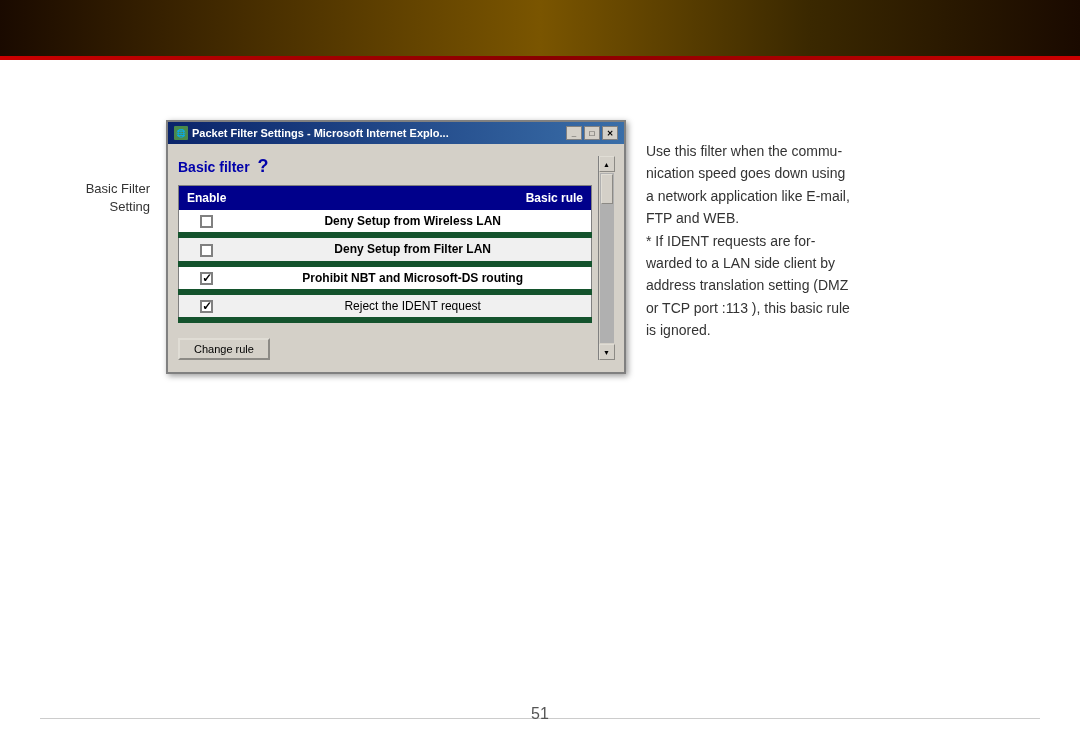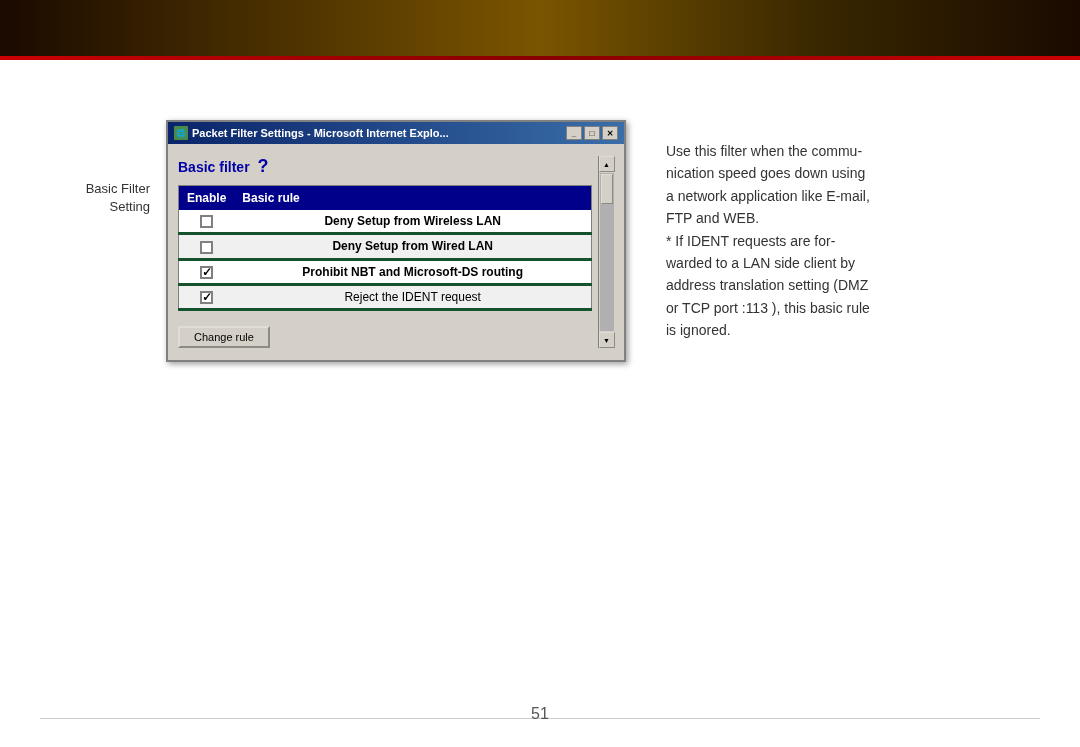--- a/index.html
+++ b/index.html
@@ -165,32 +165,32 @@
       border: 1px solid #808080;
       background: #ffffff;
     }
 
     .table-header-row th {
       background: #00008b;
       color: white;
       font-size: 12px;
       font-weight: bold;
       padding: 5px 8px;
-      text-align: left;
+      text-align: right;
     }
 
     .table-header-row th.enable-col {
       width: 50px;
     }
 
     .table-row td {
       padding: 4px 8px;
       font-size: 12px;
       color: #000;
-      border-bottom: 3px solid #14532d;
+      border-bottom: 6px solid #14532d;
       text-align: center;
     }
 
     .table-row:nth-child(even) {
       background: #f0f0f0;
     }
 
     .table-row:nth-child(odd) {
       background: #ffffff;
     }
@@ -273,21 +273,21 @@
       width: 12px;
       height: 30px;
       background: #d4d0c8;
       border: 1px outset #e0ddd5;
       margin: 1px auto;
     }
 
     
     .right-section {
       flex: 1;
-      padding-left: 40px;
+      padding-left: 20px;
       padding-top: 20px;
       font-size: 14px;
       color: #333;
       line-height: 1.6;
       max-width: 340px;
     }
 
     
     .page-number {
       position: absolute;
@@ -352,21 +352,21 @@
                 <th>Basic rule</th>
               </tr>
             </thead>
             <tbody id="filter-table-body">
             <tr class="table-row">
                   <td class="checkbox-cell"><span class="cb-unchecked"></span></td>
                   <td style="text-align: center; font-weight: bold;">Deny Setup from Wireless LAN</td>
                 </tr>
                 <tr class="table-row">
                   <td class="checkbox-cell"><span class="cb-unchecked"></span></td>
-                  <td style="text-align: center; font-weight: bold;">Deny Setup from Wired LAN</td>
+                  <td style="text-align: center; font-weight: bold;">Deny Setup from Filter LAN</td>
                 </tr>
                 <tr class="table-row">
                   <td class="checkbox-cell"><span class="cb-checked"></span></td>
                   <td style="text-align: center; font-weight: bold;">Prohibit NBT and Microsoft-DS routing</td>
                 </tr>
                 <tr class="table-row">
                   <td class="checkbox-cell"><span class="cb-checked"></span></td>
                   <td style="font-weight: normal;">Reject the IDENT request</td>
                 </tr>
               </tbody>

